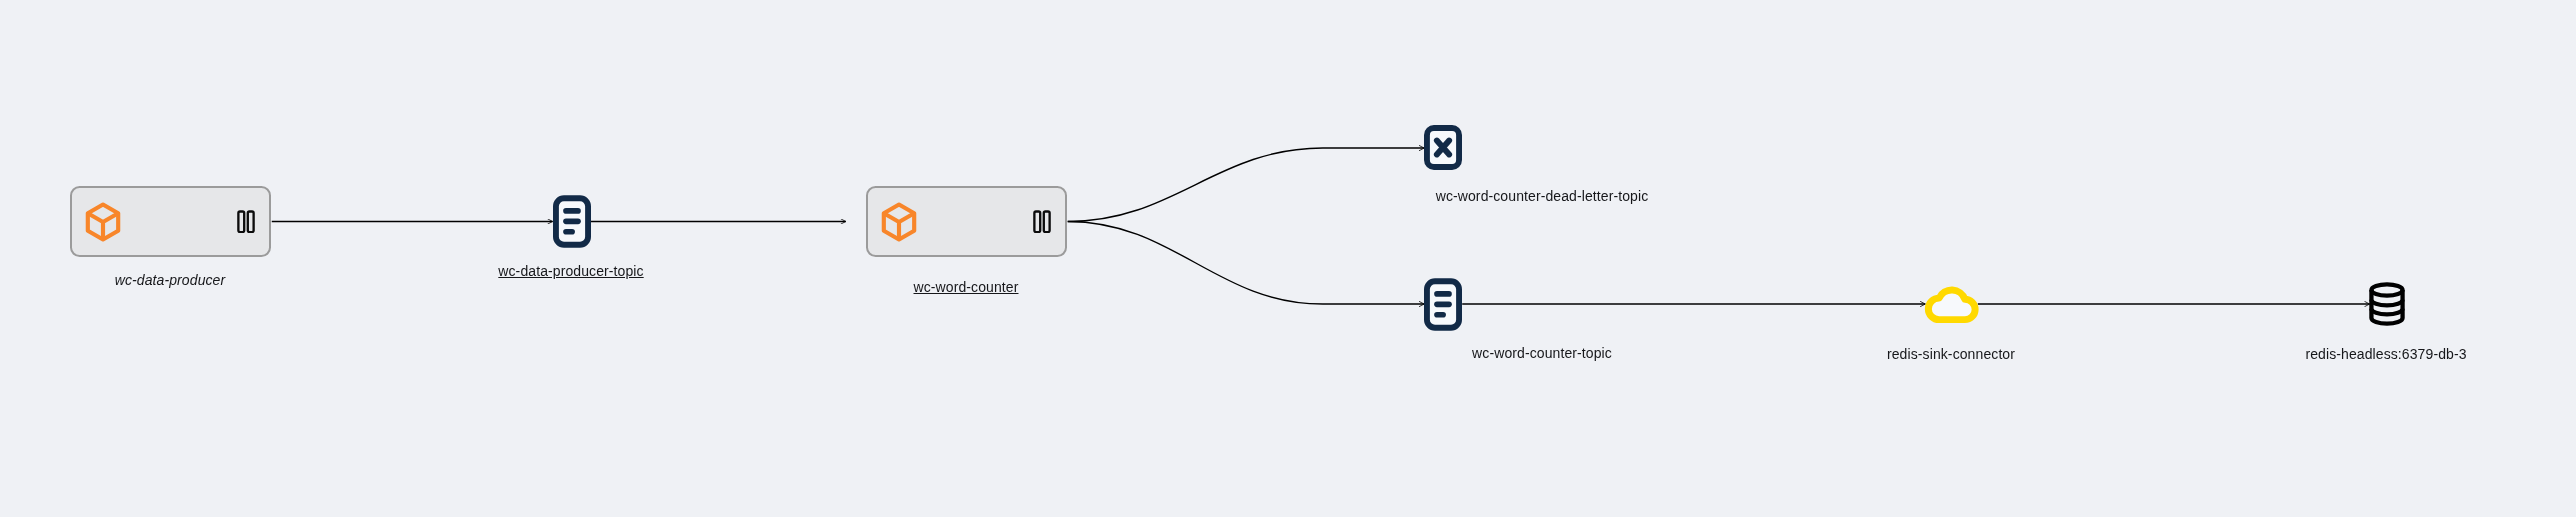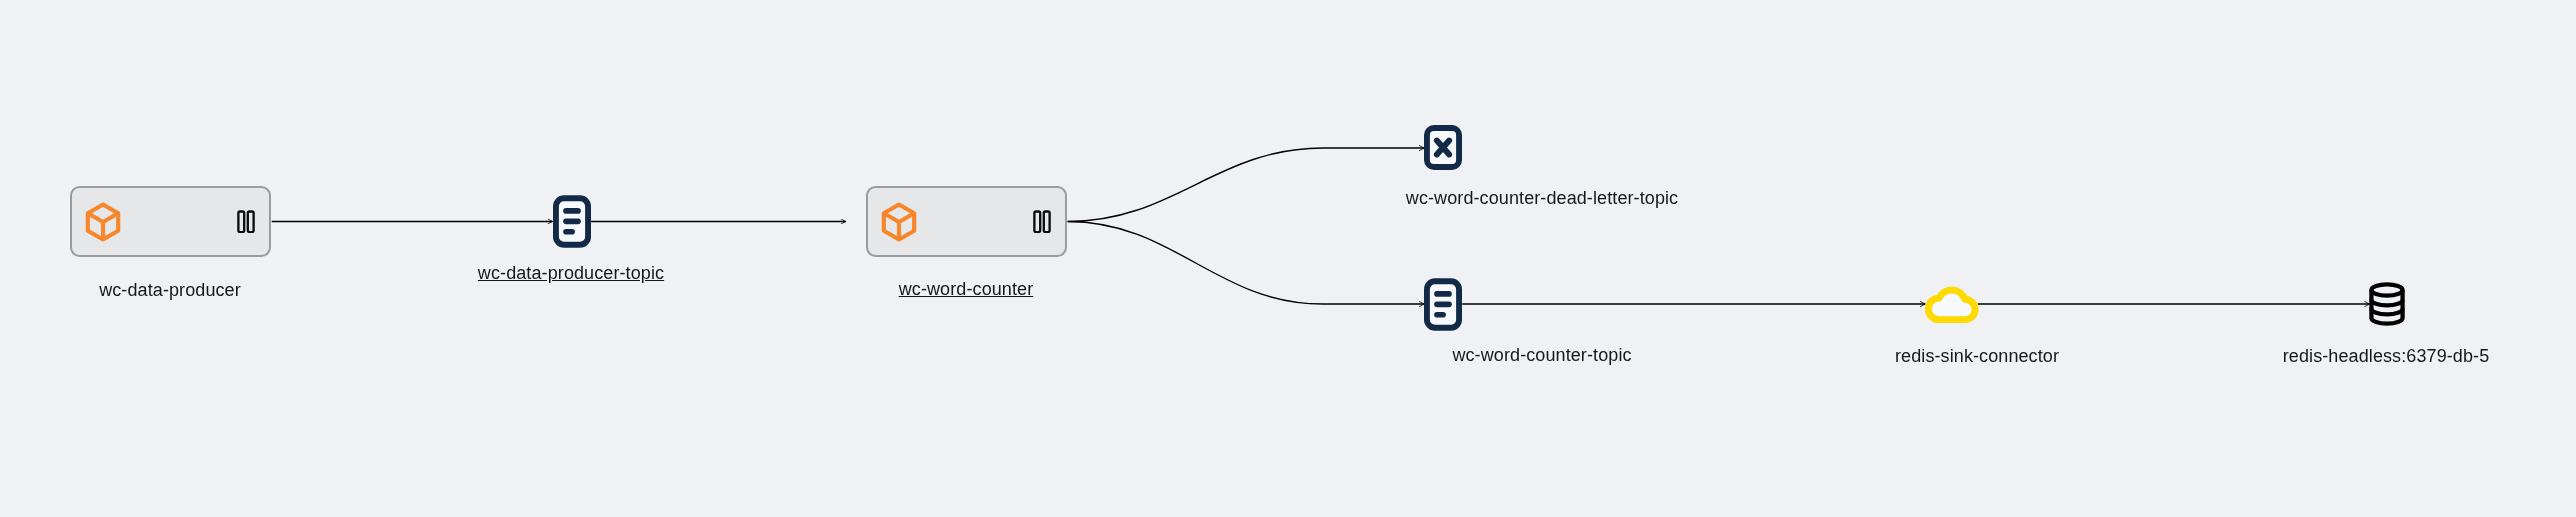--- a/index.html
+++ b/index.html
@@ -39,21 +39,21 @@
   .pause-icon { width: 18px; height: 23.6px; display: block; }
 
   
   .glyph {
     position: absolute;
     display: block;
   }
   
   .node-label {
     position: absolute;
-    font-size: 18px;
+    font-size: 14px;
     color: #16171a;
     white-space: nowrap;
     text-align: center;
     transform: translateX(-50%);
     letter-spacing: 0.1px;
   }
 </style>
 </head>
 <body>
 
@@ -82,21 +82,21 @@
   <div class="svc-node" style="left:70px; top:186px; width:201px; height:71px;">
     <svg class="cube-icon" viewBox="0 0 64 70" xmlns="http://www.w3.org/2000/svg">
       <path d="M32 4 L59 19.5 L59 50.5 L32 66 L5 50.5 L5 19.5 Z" fill="none" stroke="#f8862a" stroke-width="7.4" stroke-linejoin="round"></path>
       <path d="M5 19.5 L32 35 L59 19.5 M32 35 L32 66" fill="none" stroke="#f8862a" stroke-width="7.4" stroke-linejoin="round"></path>
     </svg>
     <svg class="pause-icon" viewBox="0 0 34 44" xmlns="http://www.w3.org/2000/svg">
       <rect x="2.6" y="2.6" width="11" height="38.8" rx="3" fill="none" stroke="#0c0c0c" stroke-width="4.4"></rect>
       <rect x="20.4" y="2.6" width="11" height="38.8" rx="3" fill="none" stroke="#0c0c0c" stroke-width="4.4"></rect>
     </svg>
   </div>
-  <div class="node-label" style="left:170px; top:280px;">wc-data-producer</div>
+  <div class="node-label" style="left:170px; top:272px;font-style:italic;">wc-data-producer</div>
 
   <svg class="glyph" style="left:553px; top:195px;" width="38" height="53" viewBox="0 0 71 98" xmlns="http://www.w3.org/2000/svg">
     <rect x="5.5" y="5.5" width="60" height="87" rx="15" fill="#f7f9fc" stroke="#122a47" stroke-width="11"></rect>
     <rect x="19" y="24" width="33" height="10.5" rx="5.25" fill="#122a47"></rect>
     <rect x="19" y="43.5" width="33" height="10.5" rx="5.25" fill="#122a47"></rect>
     <rect x="19" y="63" width="22" height="10.5" rx="5.25" fill="#122a47"></rect>
   </svg>
   <div class="node-label" style="left:571px; top:263px;text-decoration:underline;">wc-data-producer-topic</div>
 
   <div class="svc-node" style="left:866px; top:186px; width:201px; height:71px;">
@@ -121,24 +121,24 @@
     <rect x="5.5" y="5.5" width="60" height="87" rx="15" fill="#f7f9fc" stroke="#122a47" stroke-width="11"></rect>
     <rect x="19" y="24" width="33" height="10.5" rx="5.25" fill="#122a47"></rect>
     <rect x="19" y="43.5" width="33" height="10.5" rx="5.25" fill="#122a47"></rect>
     <rect x="19" y="63" width="22" height="10.5" rx="5.25" fill="#122a47"></rect>
   </svg>
   <div class="node-label" style="left:1542px; top:345px;">wc-word-counter-topic</div>
 
   <svg class="glyph" style="left:1924px; top:282px;" width="56" height="43" viewBox="0 0 104 80" xmlns="http://www.w3.org/2000/svg">
     <path d="M28 70 A20 20 0 0 1 28 30 A26 26 0 0 1 76 32 A19 19 0 0 1 76 70 Z" fill="#f7f9fc" stroke="#ffd900" stroke-width="13" stroke-linejoin="round"></path>
   </svg>
-  <div class="node-label" style="left:1951px; top:346px;margin-left:26px;">redis-sink-connector</div>
+  <div class="node-label" style="left:1951px; top:346px;">redis-sink-connector</div>
 
   <svg class="glyph" style="left:2367px; top:282px;" width="40" height="44" viewBox="0 0 74 82" xmlns="http://www.w3.org/2000/svg">
     <ellipse cx="37" cy="15" rx="29" ry="10.5" fill="none" stroke="#000" stroke-width="8"></ellipse>
     <path d="M8 15 L8 67 A29 10.5 0 0 0 66 67 L66 15" fill="none" stroke="#000" stroke-width="8"></path>
     <path d="M8 33 A29 10.5 0 0 0 66 33" fill="none" stroke="#000" stroke-width="8"></path>
     <path d="M8 50 A29 10.5 0 0 0 66 50" fill="none" stroke="#000" stroke-width="8"></path>
   </svg>
-  <div class="node-label" style="left:2386px; top:346px;">redis-headless:6379-db-5</div>
+  <div class="node-label" style="left:2386px; top:346px;">redis-headless:6379-db-3</div>
 
 </div>
 
 
 </body></html>

